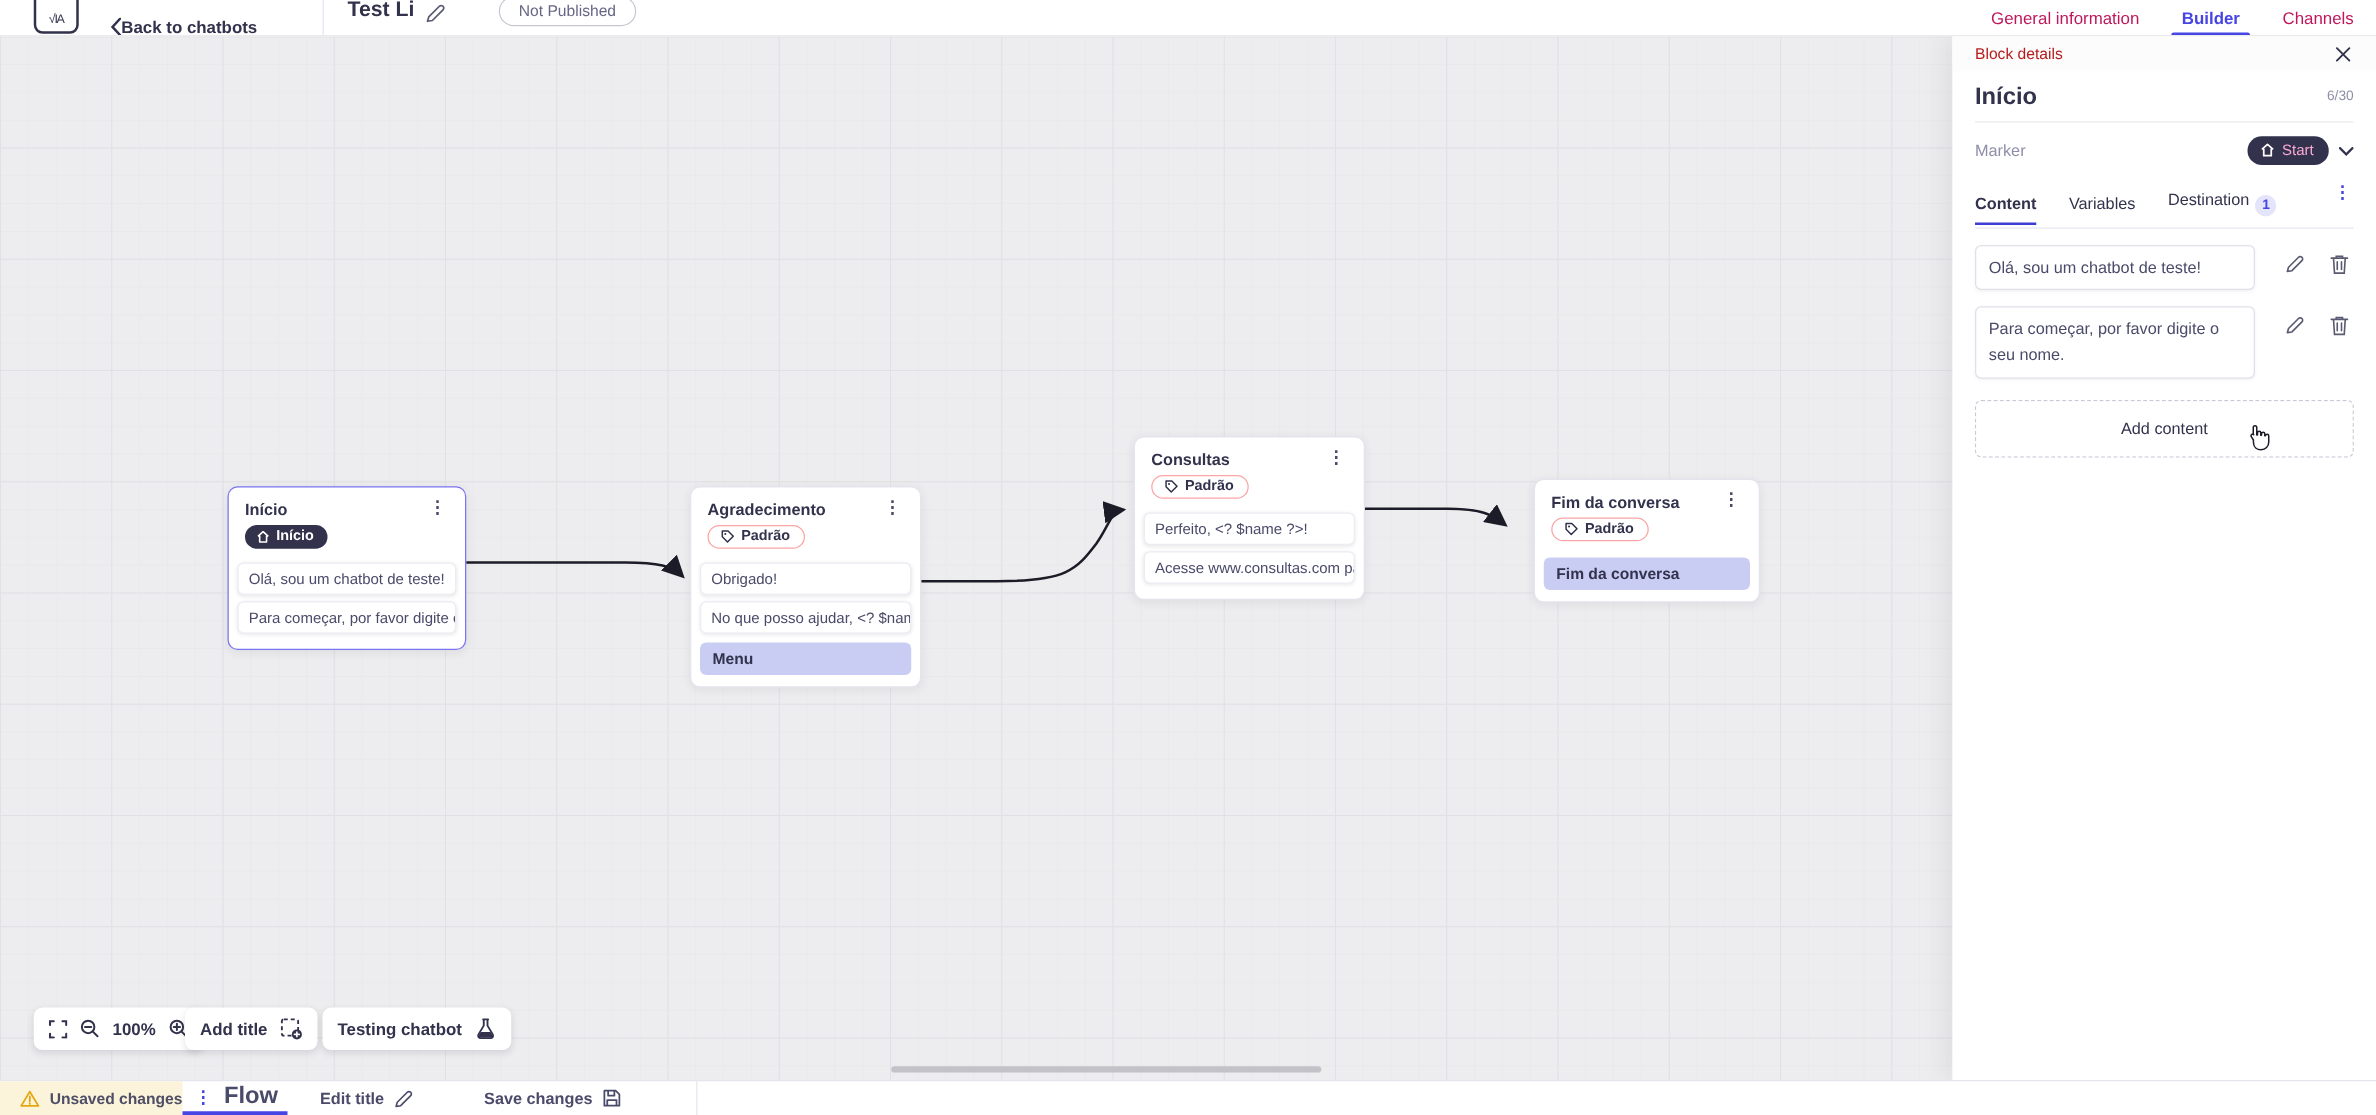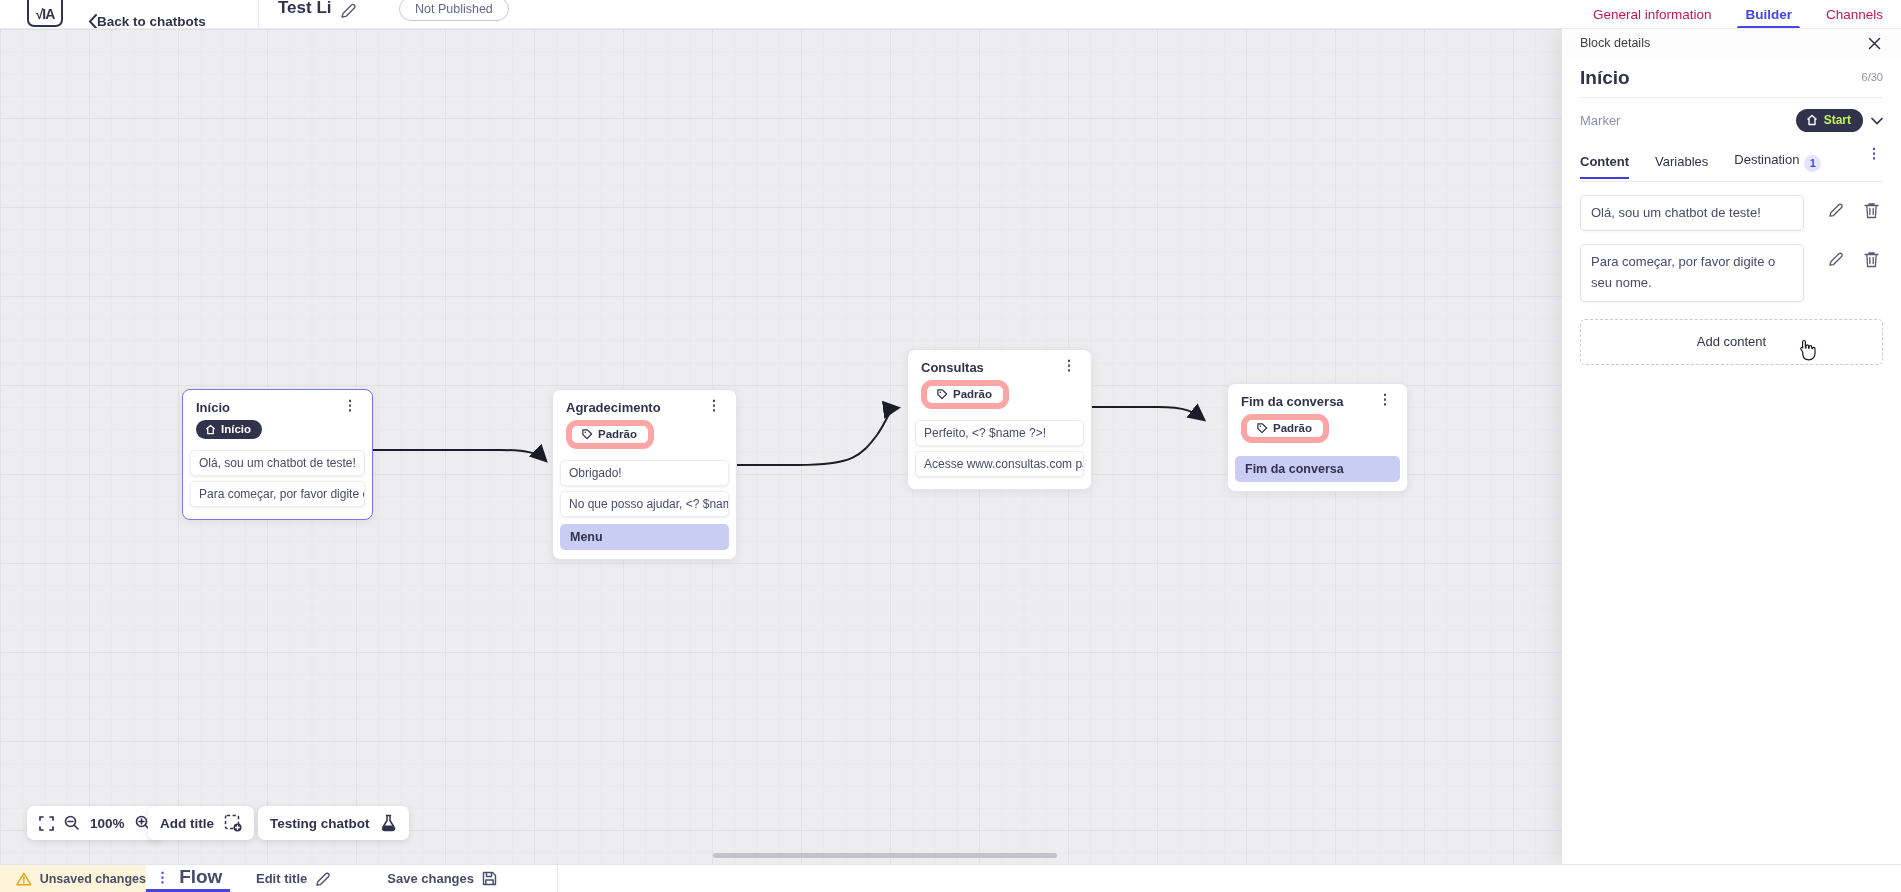--- a/index.html
+++ b/index.html
@@ -4,21 +4,21 @@
 <style>
   * { margin:0; padding:0; box-sizing:border-box; }
   html,body { width:1901px; height:892px; overflow:hidden;
     font-family:"Liberation Sans", sans-serif; background:#fff; color:#32324d; }
 
   
   .topbar { position:absolute; top:0; left:0; width:1901px; height:29px;
     background:#fff; border-bottom:1px solid #eaeaef; overflow:hidden; z-index:30; }
   .logo-box { position:absolute; left:27px; top:-9px; width:36px; height:36px;
     border:2px solid #32324d; border-radius:7px; display:flex; align-items:flex-end; justify-content:center; }
-  .logo-glyph { font-size:14px; font-weight:bold; letter-spacing:-1px; color:#32324d; line-height:1; padding-bottom:4px;}
+  .logo-glyph { font-size:10px; font-weight:normal; letter-spacing:-1px; color:#32324d; line-height:1; padding-bottom:4px;}
   .back-wrap { position:absolute; left:88px; top:0; height:29px; display:flex; align-items:flex-end; gap:0; cursor:pointer;}
   .back-label { font-size:13.5px; font-weight:bold; color:#32324d; }
   .tb-divider { position:absolute; left:258px; top:0; width:1px; height:29px; background:#e5e5ef; }
   .bot-title { position:absolute; left:278px; top:-2px; font-size:17px; font-weight:bold; color:#32324d; }
   .pencil-sm { position:absolute; left:340px; top:2px; }
   .status-pill { position:absolute; left:399px; top:-3px; border:1px solid #c8c8d4; border-radius:13px;
     padding:4px 15px; font-size:12.5px; color:#666687; background:#fff; }
   .top-tabs { position:absolute; right:18px; top:0; height:29px; display:flex; gap:34px; }
   .top-tab { height:29px; display:flex; align-items:center; padding-top:0; font-size:13.5px;
     font-weight:500; color:#be185d; position:relative; cursor:pointer; }
@@ -38,52 +38,52 @@
 
   .block { position:absolute; background:#fff; border:1px solid #e4e4ee; border-radius:8px;
     box-shadow:0 2px 8px rgba(50,50,77,.08); padding:9px 7px 7px; }
   .block.selected { border:1.5px solid #7b74f2; }
   .block-head { display:flex; justify-content:space-between; align-items:flex-start; padding:1px 6px 4px; }
   .block-title { font-size:13px; font-weight:bold; color:#32324d; }
   .kebab { color:#4a4a6a; font-size:14px; line-height:10px; letter-spacing:0; cursor:pointer; padding:0 2px; font-weight:bold;}
   .pill-dark { display:inline-flex; align-items:center; gap:5px; background:#32324d; color:#fff;
     border-radius:11px; font-size:11.5px; font-weight:bold; padding:3px 11px 4px 9px; margin:1px 6px 6px; }
   .pill-outline { display:inline-flex; align-items:center; gap:5px; background:#fff; color:#32324d;
-    border:6px solid #fca5a5; border-radius:11px; font-size:11.5px; font-weight:bold; padding:2px 11px 3px 9px; margin:1px 6px 6px;}
+    border:1px solid #fca5a5; border-radius:11px; font-size:11.5px; font-weight:bold; padding:2px 11px 3px 9px; margin:1px 6px 6px;}
   .msg { background:#fff; border:1px solid #ececf3; border-radius:5px; box-shadow:0 1px 3px rgba(50,50,77,.10);
     font-size:12px; color:#4a4a6a; padding:5px 8px; margin:5px 0; white-space:nowrap; overflow:hidden; }
   .msg-btn { background:#c9cdf3; border-radius:5px; font-size:12.5px; font-weight:bold; color:#32324d;
     padding:6px 10px; margin:7px 0 2px; }
 
   
   .ctl-card { position:absolute; background:#fff; border-radius:7px; box-shadow:0 2px 6px rgba(50,50,77,.14);
     height:34px; display:flex; align-items:center; gap:10px; padding:16px 12px; font-size:13.5px; font-weight:bold; color:#32324d; }
   .zoom-card { left:27px; top:777px; }
   .addblock-card { left:148px; top:777px; cursor:pointer; }
   .testing-card { left:258px; top:777px; cursor:pointer; }
   .zoom-pct { font-size:13.5px; font-weight:bold; }
   .hscroll { position:absolute; left:713px; top:824px; width:344px; height:5px; border-radius:3px; background:#c2c2c8; }
 
   
   .panel { position:absolute; left:1562px; top:29px; width:339px; height:835px; background:#fff;
     box-shadow:-8px 0 18px rgba(50,50,77,.07); z-index:20; }
   .panel-head { height:28px; display:flex; align-items:center; justify-content:space-between;
     padding:0 20px 0 18px; background:#fcfcfd; }
-  .panel-head-label { font-size:12.5px; color:#404040; }
+  .panel-head-label { font-size:12.5px; color:#b91c1c; }
   .p-close { cursor:pointer; display:flex; }
   .p-body { padding:10px 18px 0; }
   .name-row { display:flex; justify-content:space-between; align-items:flex-start;
     border-bottom:1px solid #ebebf0; padding-bottom:8px; }
   .block-name { font-size:19px; font-weight:bold; color:#32324d; }
   .name-counter { font-size:11px; color:#8e8ea9; padding-top:4px; }
   .marker-row { display:flex; justify-content:space-between; align-items:center; padding:11px 0 10px; }
   .marker-label { font-size:13px; color:#8e8ea9; }
   .marker-value { display:flex; align-items:center; gap:8px; cursor:pointer; }
-  .start-pill { display:inline-flex; align-items:center; gap:6px; background:#32324d; color:#bef264;
-    border-radius:12px; font-size:12px; font-weight:bold; padding:4px 12px 5px 10px; }
+  .start-pill { display:inline-flex; align-items:center; gap:6px; background:#32324d; color:#f9a8d4;
+    border-radius:12px; font-size:12px; font-weight:normal; padding:4px 12px 5px 10px; }
   .p-tabs { display:flex; align-items:center; gap:26px; border-bottom:1px solid #e8e8ef; padding-top:4px; position:relative;}
   .p-tab { font-size:13px; color:#32324d; padding:6px 0 9px; position:relative; cursor:pointer; }
   .p-tab.active { font-weight:bold; }
   .p-tab.active::after { content:""; position:absolute; left:0; right:0; bottom:-1px; height:2px; background:#403dd6; }
   .p-tab .count-badge { display:inline-flex; width:17px; height:17px; border-radius:50%; background:#e4e4fb;
     color:#4845e5; font-size:11px; font-weight:bold; align-items:center; justify-content:center; margin-left:5px; vertical-align:-3px;}
   .p-tabs .kebab { position:absolute; right:0; top:6px; color:#4845e5; }
   .content-row { display:flex; align-items:flex-start; margin-top:13px; }
   .content-row:first-of-type { margin-top:26px; }
   .content-box { width:224px; border:1px solid #e0e0ea; border-radius:5px; background:#fff;

